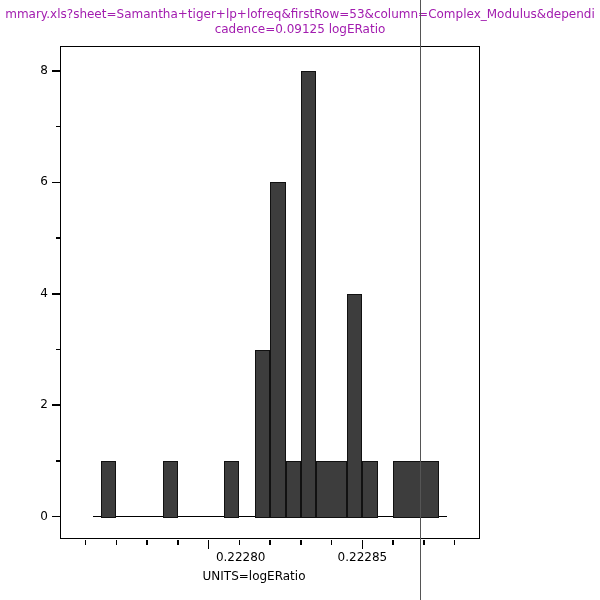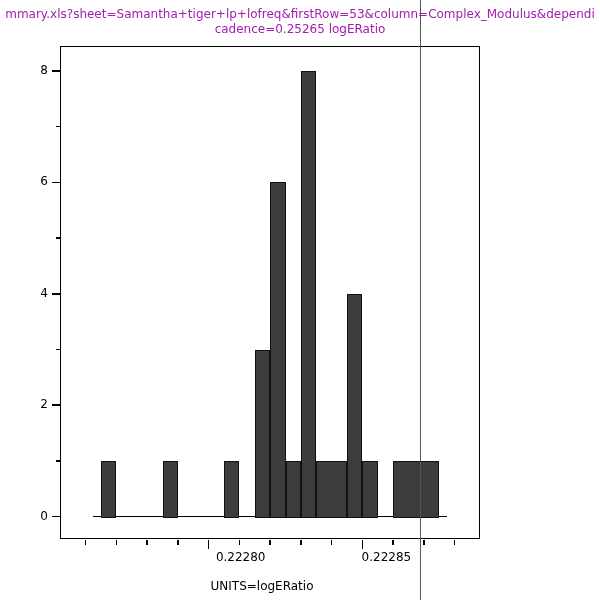--- a/index.html
+++ b/index.html
@@ -24,52 +24,52 @@
   .tick{position:absolute;background:#000;z-index:2;}
   .xticklabel{
     position:absolute;font-size:12px;line-height:13px;white-space:nowrap;
     transform:translateX(-50%);z-index:2;
   }
   .yticklabel{
     position:absolute;left:0;width:48px;text-align:right;font-size:12px;
     line-height:13px;z-index:2;
   }
   #xlabel{
-    position:absolute;left:52px;top:569px;width:420px;text-align:center;
-    font-size:12px;line-height:14px;z-index:2;margin-top:10px;
+    position:absolute;left:44px;top:569px;width:420px;text-align:center;
+    font-size:12px;line-height:14px;z-index:2;
   }
   #baseline{position:absolute;background:#000;height:1px;z-index:2;}
   #cadence-line{
     position:absolute;top:0;height:600px;width:1px;background:#555555;z-index:4;
   }
 </style>
 </head>
 <body>
 
 <div id="canvas">
   <div id="title1" class="title-line">mmary.xls?sheet=Samantha+tiger+lp+lofreq&amp;firstRow=53&amp;column=Complex_Modulus&amp;dependi</div>
-  <div id="title2" class="title-line">cadence=0.25265 logERatio</div>
+  <div id="title2" class="title-line">cadence=0.09125 logERatio</div>
   <div id="frame"></div>
   <div id="layer">
       <div class="" id="baseline" style="left: 93.399px; top: 516.16px; width: 353.587px; height: 1px; position: absolute; background: rgb(0, 0, 0); z-index: 2;"></div>
       <div class="bar" style="left: 101.1px; top: 461px; width: 15.4px; height: 56.7px; background: rgb(61, 61, 61); border-color: rgb(17, 17, 17);"></div>
       <div class="bar" style="left: 162.6px; top: 461px; width: 15.4px; height: 56.7px; background: rgb(61, 61, 61); border-color: rgb(17, 17, 17);"></div>
       <div class="bar" style="left: 224.1px; top: 461px; width: 15.4px; height: 56.7px; background: rgb(61, 61, 61); border-color: rgb(17, 17, 17);"></div>
       <div class="bar" style="left: 254.8px; top: 349.5px; width: 15.4px; height: 168.1px; background: rgb(61, 61, 61); border-color: rgb(17, 17, 17);"></div>
       <div class="bar" style="left: 270.2px; top: 182.4px; width: 15.4px; height: 335.2px; background: rgb(61, 61, 61); border-color: rgb(17, 17, 17);"></div>
       <div class="bar" style="left: 285.6px; top: 461px; width: 15.4px; height: 56.7px; background: rgb(61, 61, 61); border-color: rgb(17, 17, 17);"></div>
       <div class="bar" style="left: 300.9px; top: 71px; width: 15.4px; height: 446.6px; background: rgb(61, 61, 61); border-color: rgb(17, 17, 17);"></div>
       <div class="bar" style="left: 316.3px; top: 461px; width: 30.7px; height: 56.7px; background: rgb(61, 61, 61); border-color: rgb(17, 17, 17);"></div>
       <div class="bar" style="left: 347.1px; top: 293.8px; width: 15.4px; height: 223.8px; background: rgb(61, 61, 61); border-color: rgb(17, 17, 17);"></div>
       <div class="bar" style="left: 362.4px; top: 461px; width: 15.4px; height: 56.7px; background: rgb(61, 61, 61); border-color: rgb(17, 17, 17);"></div>
       <div class="bar" style="left: 393.2px; top: 461px; width: 46.1px; height: 56.7px; background: rgb(61, 61, 61); border-color: rgb(17, 17, 17);"></div>
       <div class="tick" style="left: 207.949px; top: 539.5px; width: 1.5px; height: 9px;"></div>
       <div class="xticklabel" style="left: 208.699px; top: 551px; margin-left: 32px;">0.22280</div>
       <div class="tick" style="left: 361.683px; top: 539.5px; width: 1.5px; height: 9px;"></div>
-      <div class="xticklabel" style="left: 362.433px; top: 551px; margin-left: 24px;">0.22285</div>
+      <div class="xticklabel" style="left: 362.433px; top: 551px;">0.22285</div>
       <div class="tick" style="left: 84.9623px; top: 539.5px; width: 1.5px; height: 5px;"></div>
       <div class="tick" style="left: 115.709px; top: 539.5px; width: 1.5px; height: 5px;"></div>
       <div class="tick" style="left: 146.456px; top: 539.5px; width: 1.5px; height: 5px;"></div>
       <div class="tick" style="left: 177.202px; top: 539.5px; width: 1.5px; height: 5px;"></div>
       <div class="tick" style="left: 238.696px; top: 539.5px; width: 1.5px; height: 5px;"></div>
       <div class="tick" style="left: 269.443px; top: 539.5px; width: 1.5px; height: 5px;"></div>
       <div class="tick" style="left: 300.189px; top: 539.5px; width: 1.5px; height: 5px;"></div>
       <div class="tick" style="left: 330.936px; top: 539.5px; width: 1.5px; height: 5px;"></div>
       <div class="tick" style="left: 392.429px; top: 539.5px; width: 1.5px; height: 5px;"></div>
       <div class="tick" style="left: 423.176px; top: 539.5px; width: 1.5px; height: 5px;"></div>

